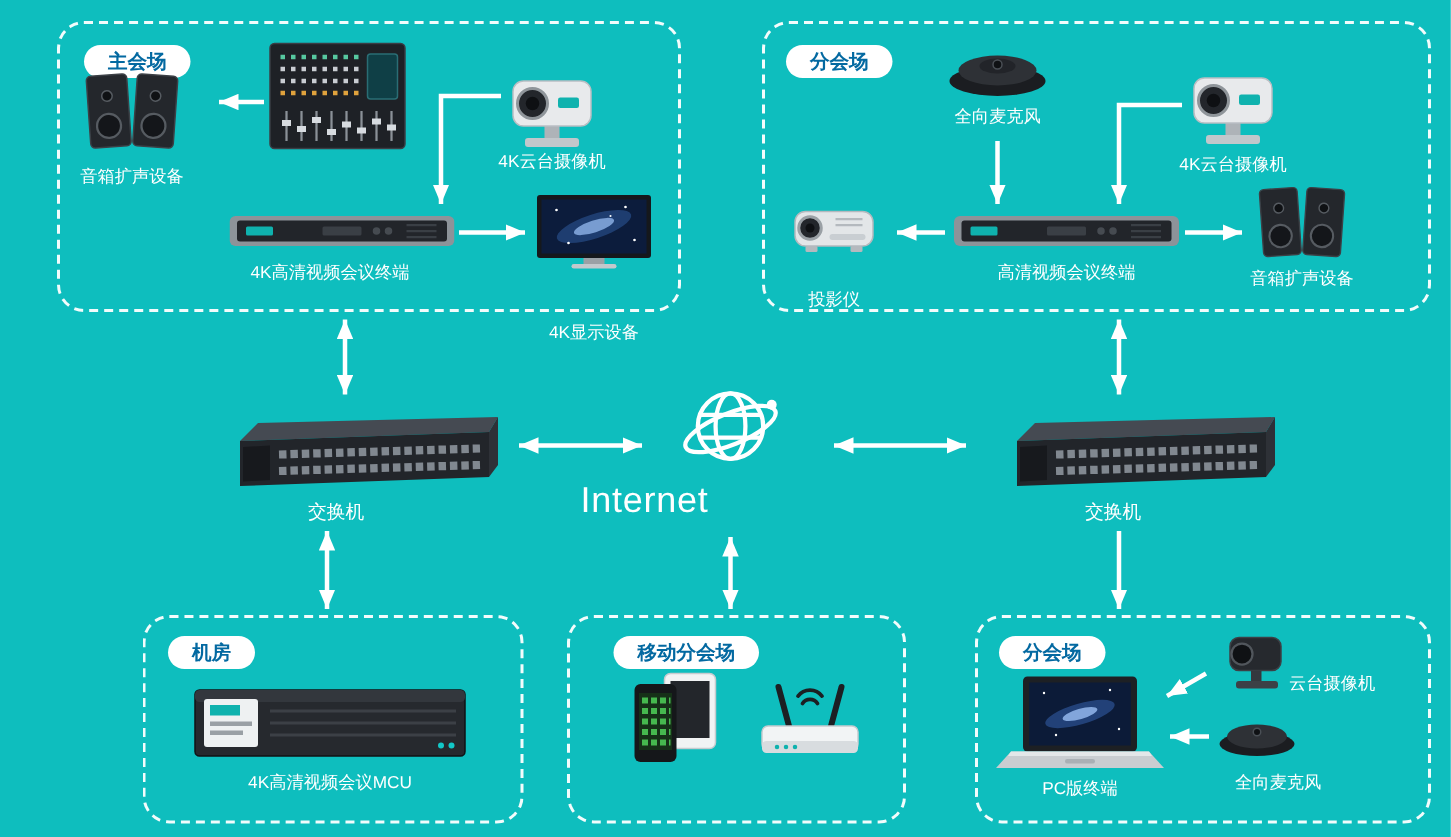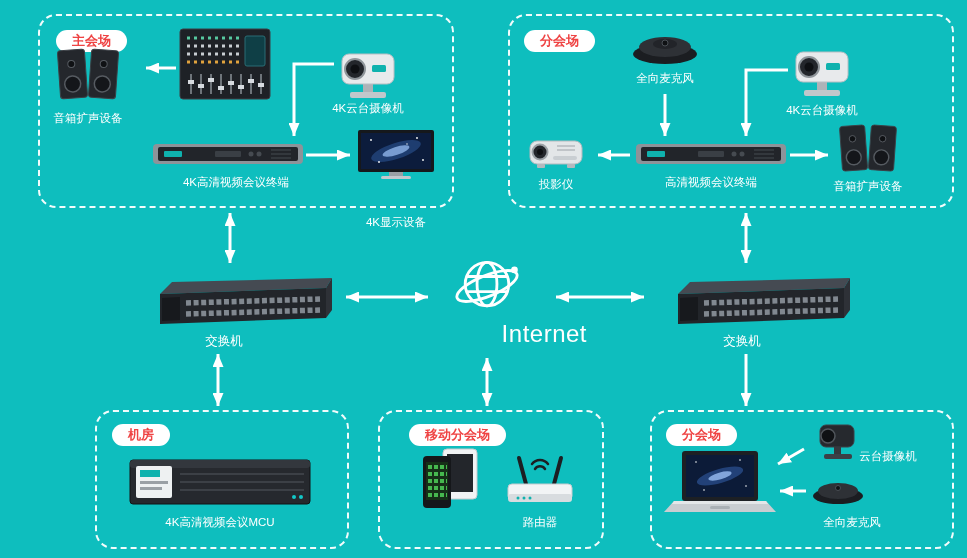--- a/index.html
+++ b/index.html
@@ -8,33 +8,33 @@
     background:#0ebebe; overflow:hidden;
     font-family:"Liberation Sans","DejaVu Sans",sans-serif;
   }
   .group{
     position:absolute;
     border:2px dashed rgba(255,255,255,.95);
     border-radius:18px;
   }
   .pill{
     position:absolute;
-    background:#ffffff; color:#ef4444;
+    background:#ffffff; color:#0369a1;
     border-radius:13px; padding:3px 16px;
     font-size:13px; font-weight:bold; line-height:1.25;
     white-space:nowrap;
   }
   .lbl{
     position:absolute; color:#ffffff;
     font-size:11.5px; text-align:center; line-height:1.2;
     white-space:nowrap;
   }
   .lbl.mid{font-size:12.5px;}
   .inet{
-    position:absolute; color:#ffffff; text-align:right;
+    position:absolute; color:#ffffff; text-align:left;
     font-size:24px; letter-spacing:.5px;
   }
   .dev{position:absolute;}
   svg{display:block;}
 </style>
 </head>
 <body>
 
 <div class="canvas">
 
@@ -168,21 +168,21 @@
           <circle cx="66" cy="30" r="0.9"></circle>
           <circle cx="50" cy="14" r="0.7"></circle>
         </g>
       <rect x="32" y="42" width="14" height="4" fill="#9aa0a5"></rect>
       <rect x="24" y="46" width="30" height="3" rx="1.5" fill="#c3c8cc"></rect>
     </svg>
   </div>
 
   <div class="lbl" style="left:8px;top:112px;width:160px;">音箱扩声设备</div>
   <div class="lbl" style="left:288px;top:102px;width:160px;">4K云台摄像机</div>
-  <div class="lbl" style="left:156px;top:176px;width:160px;text-align:center;">4K高清视频会议终端</div>
+  <div class="lbl" style="left:140px;top:176px;width:160px;text-align:center;">4K高清视频会议终端</div>
   <div class="lbl" style="left:316px;top:176px;width:160px;margin-top:40px;">4K显示设备</div>
 
   <div class="dev" style="left:629px;top:30px;">
     <svg viewBox="0 0 72 36" width="72" height="36">
       <ellipse cx="36" cy="24" rx="32" ry="10" fill="#1b1d21"></ellipse>
       <ellipse cx="36" cy="17" rx="26" ry="10" fill="#2e3136"></ellipse>
       <ellipse cx="36" cy="14" rx="12" ry="5" fill="#222429"></ellipse>
       <circle cx="36" cy="13" r="3" fill="#0f1114" stroke="#4a4f55"></circle>
     </svg>
   </div>
@@ -239,21 +239,21 @@
       <g transform="rotate(4 48 28)">
         <rect x="34" y="4" width="27" height="48" rx="3" fill="#24272c" stroke="#3c4046"></rect>
         <circle cx="47" cy="18" r="3.5" fill="#0f1114" stroke="#565b61"></circle>
         <circle cx="47" cy="38" r="8" fill="#14161a" stroke="#565b61" stroke-width="1.5"></circle>
       </g>
     </svg>
   </div>
 
   <div class="lbl" style="left:585px;top:72px;width:160px;">全向麦克风</div>
   <div class="lbl" style="left:742px;top:104px;width:160px;">4K云台摄像机</div>
-  <div class="lbl" style="left:476px;top:178px;width:160px;">投影仪</div>
+  <div class="lbl" style="left:476px;top:194px;width:160px;">投影仪</div>
   <div class="lbl" style="left:631px;top:176px;width:160px;">高清视频会议终端</div>
   <div class="lbl" style="left:788px;top:180px;width:160px;">音箱扩声设备</div>
 
   <div class="dev" style="left:148px;top:272px;">
     <svg viewBox="0 0 184 60" width="184" height="60">
       <polygon points="12,22 178,16 184,6 24,10" fill="#454a52"></polygon>
       <polygon points="178,16 184,6 184,38 178,46" fill="#2e3137"></polygon>
       <polygon points="12,22 178,16 178,46 12,52" fill="#22252a"></polygon>
       <polygon points="14,26 32,25 32,48 14,49" fill="#17191d"></polygon>
       <g stroke="#818890" stroke-width="5.5" stroke-dasharray="5 2.6">
@@ -339,21 +339,20 @@
         <path d="M31,21 a6,6 0 0,1 10,0"></path>
       </g>
       <rect x="4" y="36" width="64" height="16" rx="4" fill="#f2f4f5" stroke="#c6cbcf"></rect>
       <rect x="4" y="46" width="64" height="8" rx="3" fill="#d8dcdf"></rect>
       <circle cx="14" cy="50" r="1.5" fill="#0fb2ae"></circle>
         <circle cx="20" cy="50" r="1.5" fill="#0fb2ae"></circle>
         <circle cx="26" cy="50" r="1.5" fill="#0fb2ae"></circle>
     </svg>
   </div>
 
-  <div class="lbl" style="left:460px;top:516px;width:160px;">路由器</div>
 
   <div class="dev" style="left:664px;top:450px;">
     <svg viewBox="0 0 112 66" width="112" height="66">
       <rect x="18" y="1" width="76" height="50" rx="3" fill="#1d2024"></rect>
       <rect x="22" y="5" width="68" height="42" fill="#0c1b38"></rect>
       <ellipse cx="56" cy="26" rx="24" ry="7" fill="#2a4f8e" opacity="0.75" transform="rotate(-16 56 26)"></ellipse>
       <ellipse cx="56" cy="26" rx="12" ry="3.5" fill="#93b7ec" opacity="0.85" transform="rotate(-16 56 26)"></ellipse>
       <g fill="#ffffff">
           <circle cx="32" cy="12" r="0.8"></circle>
           <circle cx="76" cy="10" r="0.8"></circle>
@@ -376,16 +375,17 @@
   </div>
 
   <div class="dev" style="left:810px;top:478px;">
     <svg viewBox="0 0 56 28" width="56" height="28">
       <ellipse cx="28" cy="18" rx="25" ry="8" fill="#1b1d21"></ellipse>
       <ellipse cx="28" cy="13" rx="20" ry="8" fill="#2e3136"></ellipse>
       <circle cx="28" cy="10" r="2.5" fill="#0f1114" stroke="#4a4f55"></circle>
     </svg>
   </div>
 
+  <div class="lbl" style="left:640px;top:520px;width:160px;">PC版终端</div>
   <div class="lbl" style="left:828px;top:450px;width:120px;">云台摄像机</div>
   <div class="lbl" style="left:772px;top:516px;width:160px;">全向麦克风</div>
 
 </div>
 
 </body></html>

